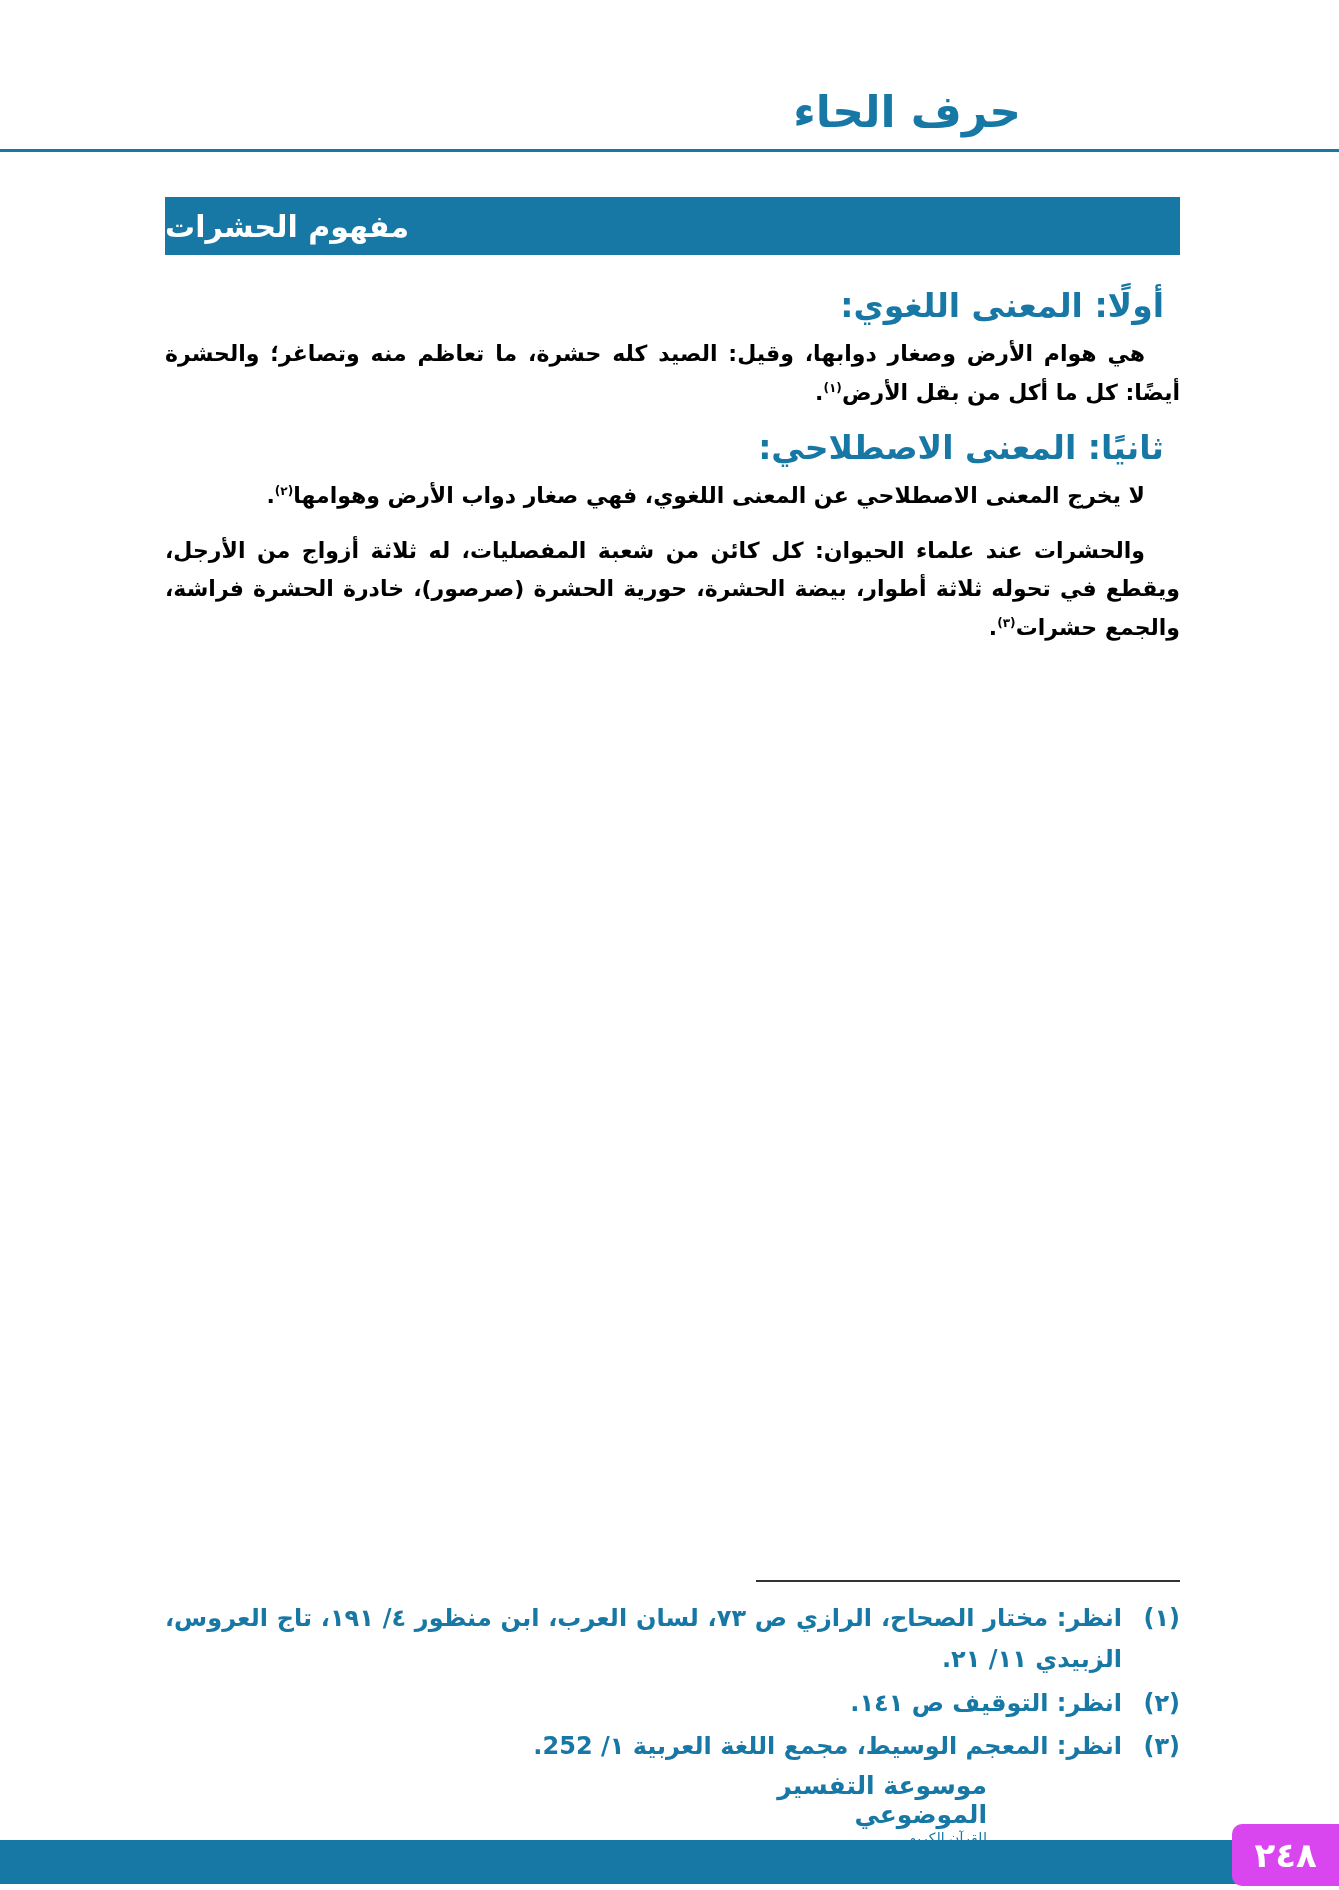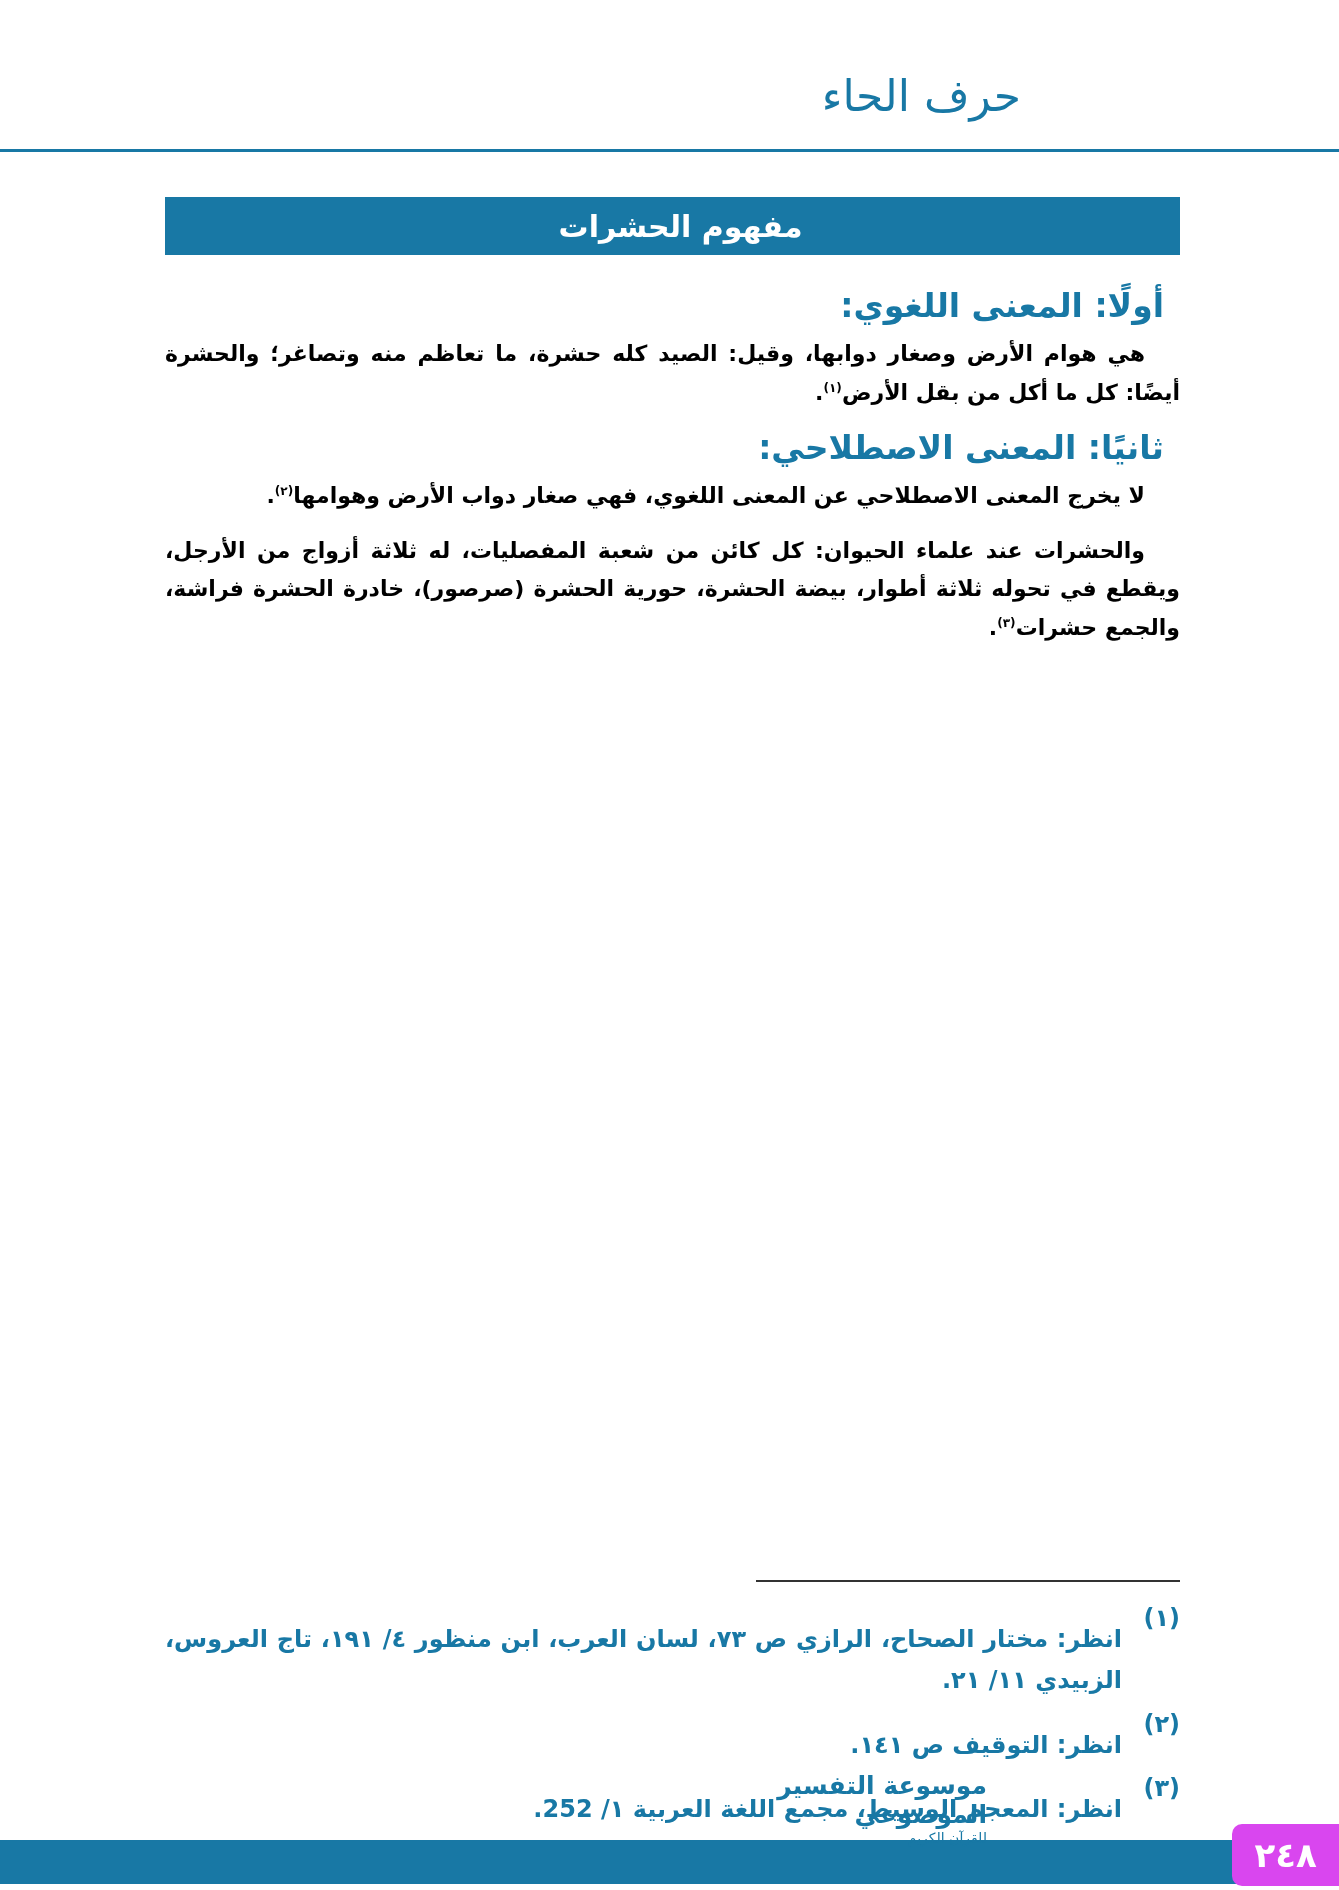--- a/index.html
+++ b/index.html
@@ -13,24 +13,24 @@
     width: 1339px;
     height: 1890px;
     margin: 0 auto;
     background: #ffffff;
     overflow: hidden;
     direction: rtl;
   }
   
   .header-callig {
     position: absolute;
-    top: 70px;
+    top: 86px;
     right: 318px;
     font-size: 44px;
-    font-weight: normal;
+    font-weight: bold;
     color: #1878a5;
     letter-spacing: 1px;
   }
   .header-rule {
     position: absolute;
     top: 149px;
     left: 0;
     right: 0;
     height: 3px;
     background: #1878a5;
@@ -38,22 +38,21 @@
   
   .banner {
     position: absolute;
     top: 197px;
     right: 159px;
     left: 165px;
     height: 58px;
     background: #1878a5;
     display: flex;
     align-items: center;
-    justify-content: center;
-    padding-left: 16px;
+    justify-content: flex-end;
   }
   .banner span {
     color: #ffffff;
     font-size: 30px;
     font-weight: bold;
   }
   
   .content {
     position: absolute;
     top: 272px;
@@ -102,21 +101,20 @@
   .fn {
     display: flex;
     margin-bottom: 3px;
   }
   .fn-num {
     flex: 0 0 58px;
   }
   .fn-text {
     flex: 1;
     text-align: justify;
-    margin-top: 21px;
   }
   
   .footer-band {
     position: absolute;
     left: 0;
     right: 0;
     bottom: 6px;
     height: 44px;
     background: #1878a5;
   }

